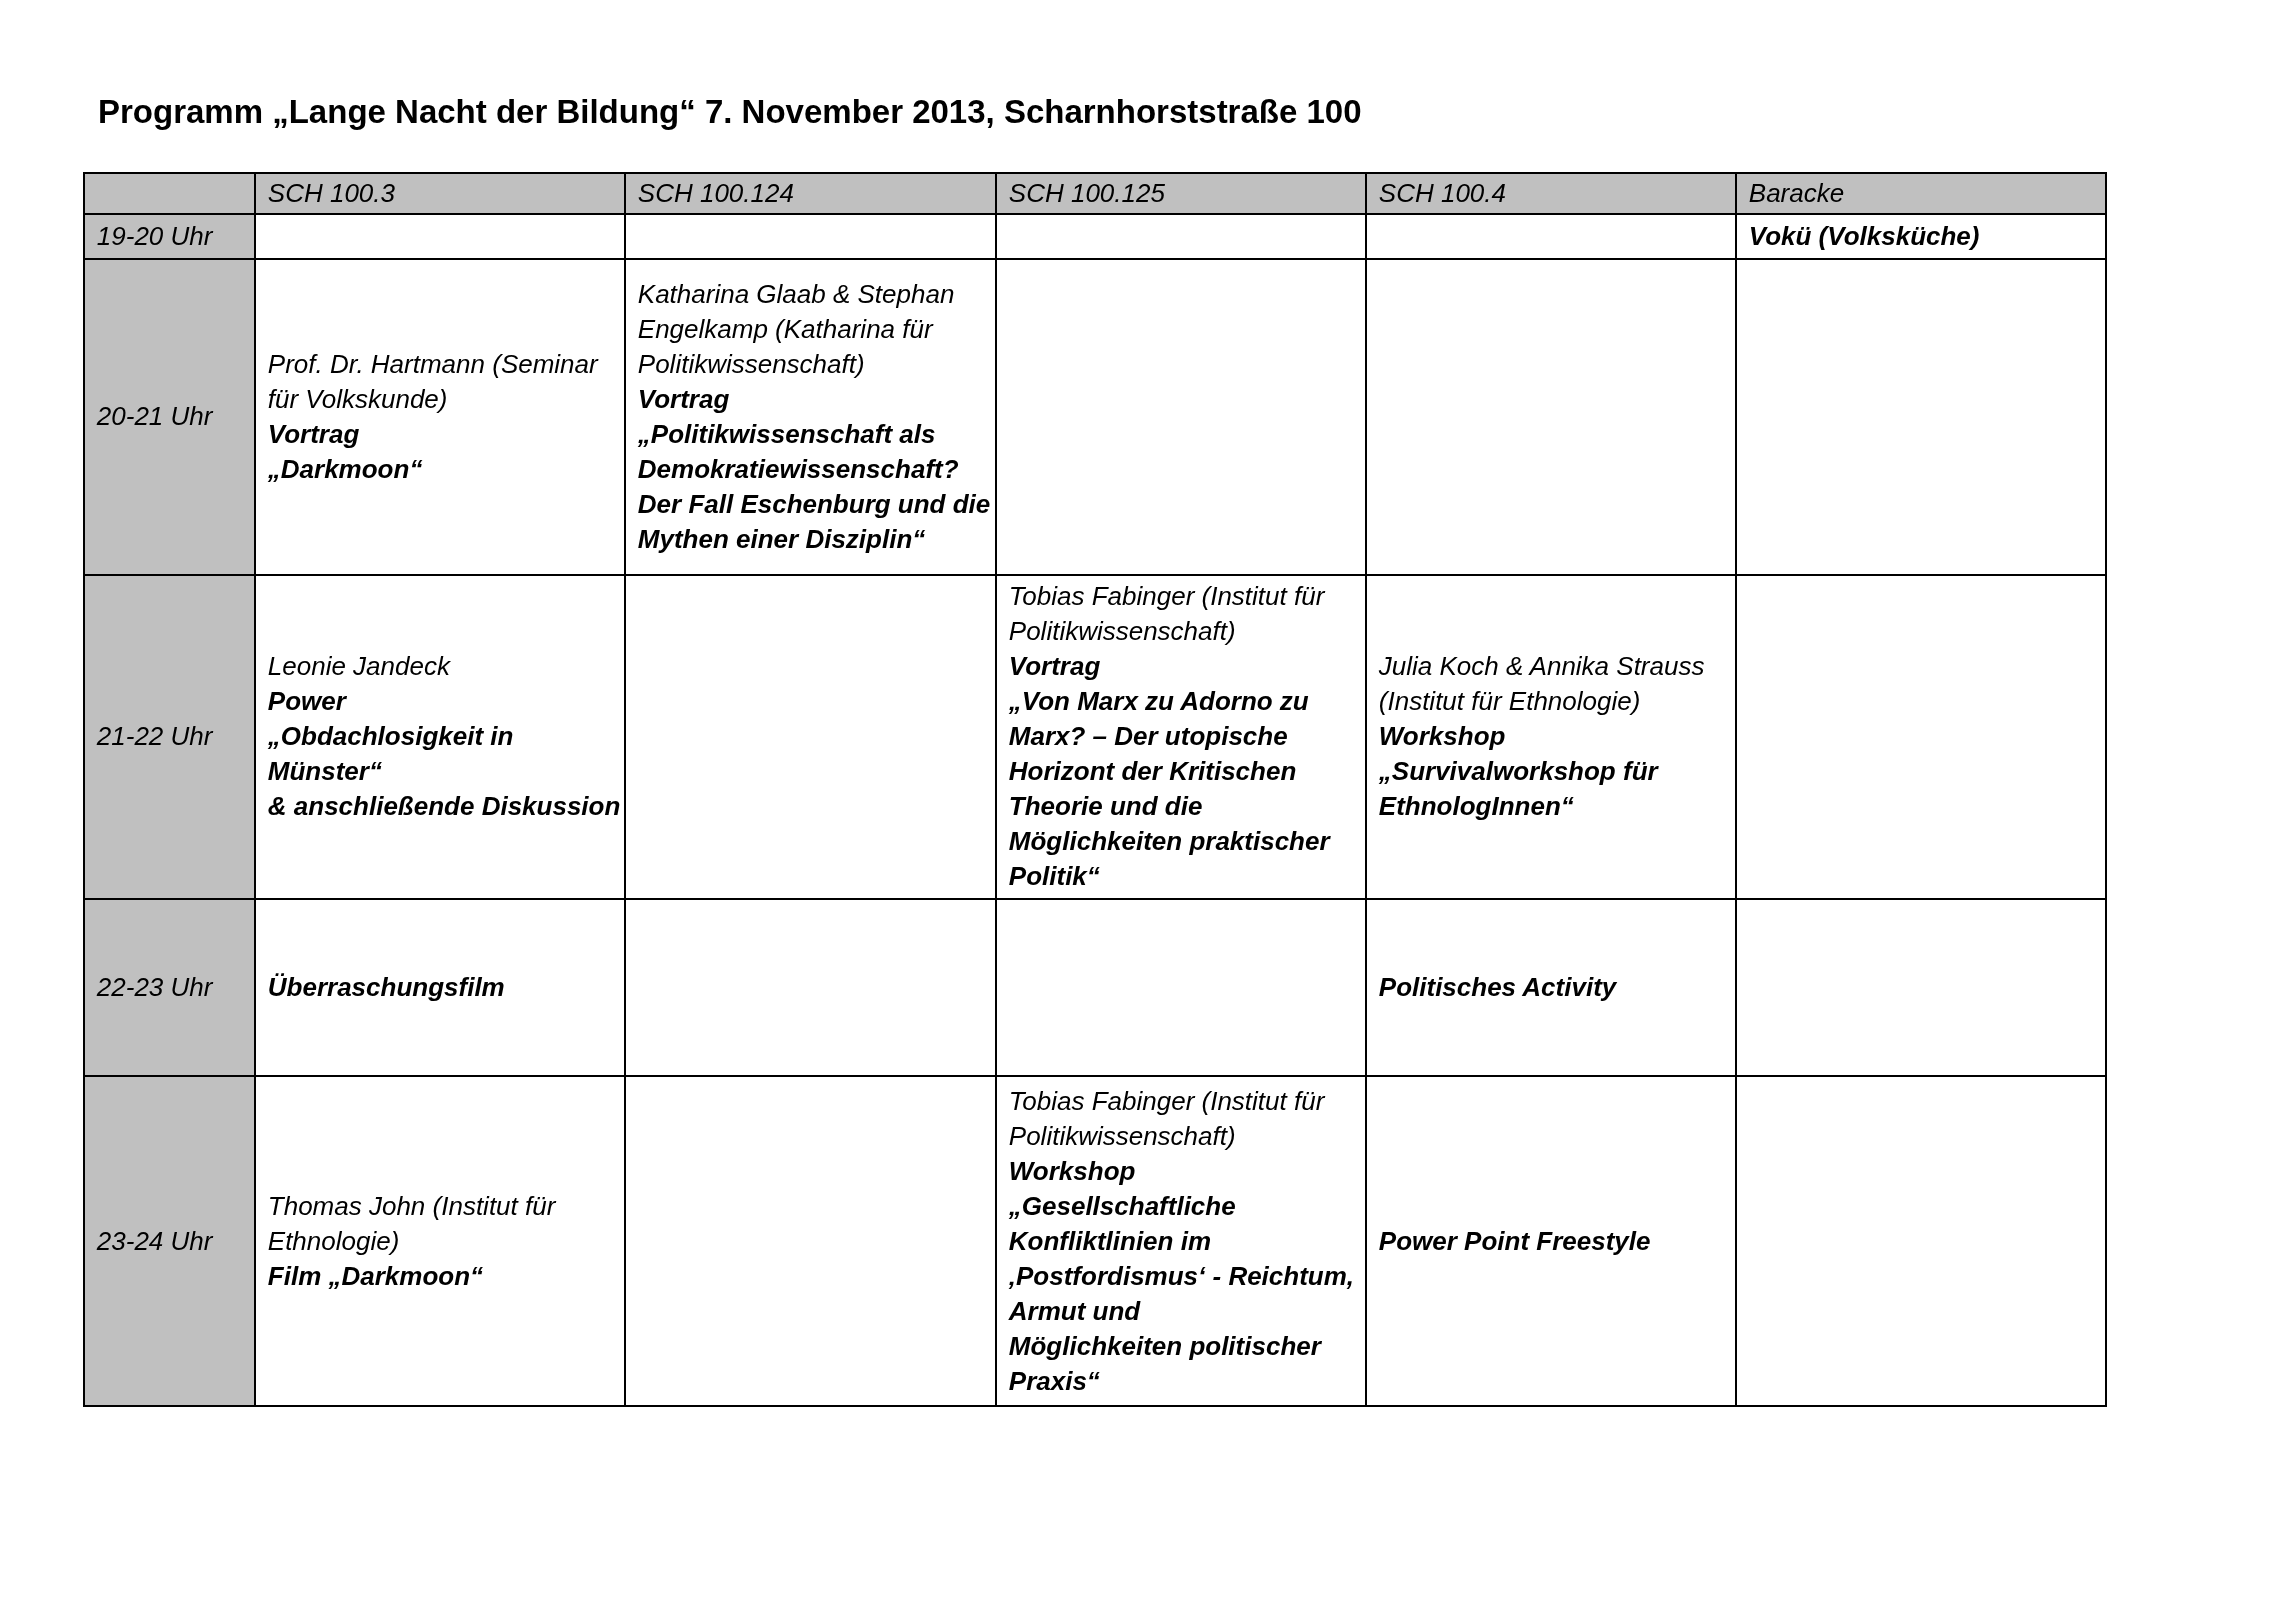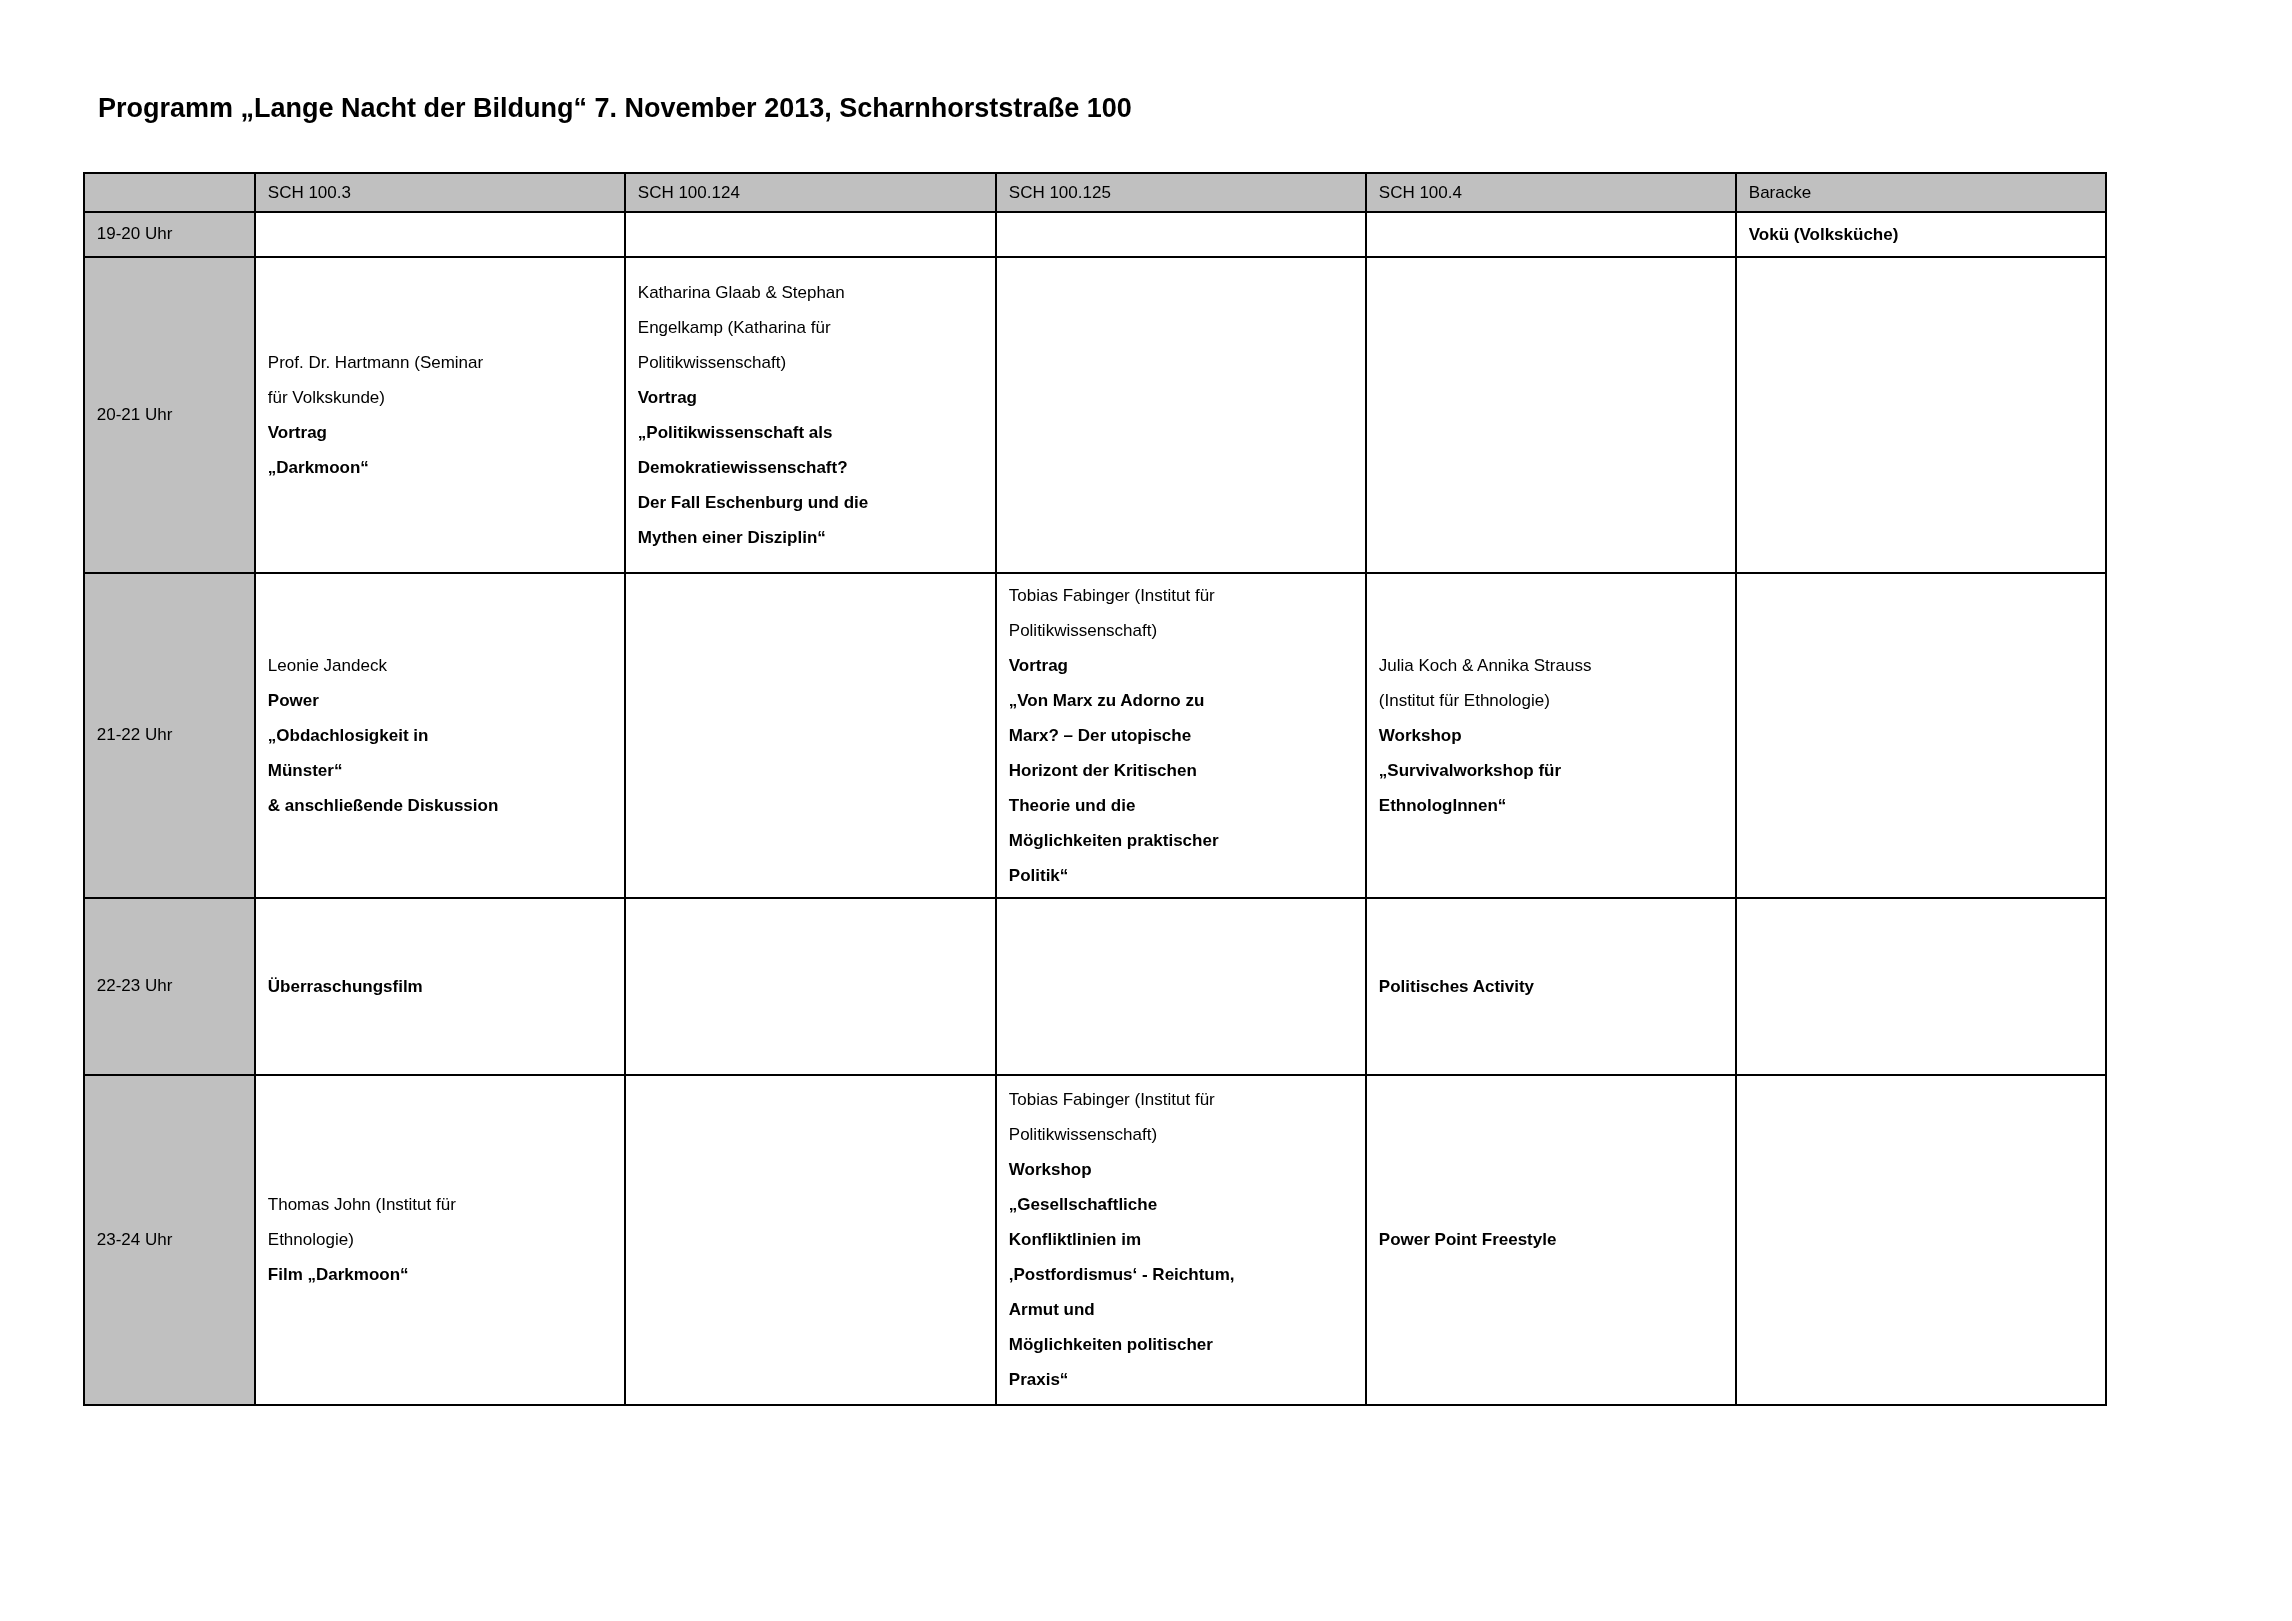--- a/index.html
+++ b/index.html
@@ -13,21 +13,21 @@
     position: relative;
     width: 2293px;
     height: 1621px;
     background: #ffffff;
     overflow: hidden;
   }
   .doc-title {
     position: absolute;
     left: 98px;
     top: 93px;
-    font-size: 27px;
+    font-size: 33px;
     font-weight: bold;
     white-space: nowrap;
     letter-spacing: 0px;
   }
   table.schedule {
     position: absolute;
     left: 83px;
     top: 172px;
     width: 2021px;
     border-collapse: collapse;
@@ -41,23 +41,24 @@
   table.schedule col.c-4 { width: 370px; }
   table.schedule col.c-5 { width: 370px; }
 
   table.schedule th, table.schedule td {
     border-left: 2px solid #000;
     border-right: 2px solid #000;
     border-top: 2.9px solid #000;
     border-bottom: 2.9px solid #000;
     vertical-align: middle;
     text-align: left;
-    font-size: 17px;
+    font-size: 26px;
     padding: 3.9px 5.9px 3.9px 11.8px;
     overflow: visible;
+    font-style: italic;
   }
   table.schedule thead tr { height: 39px; }
   table.schedule tbody tr:nth-child(1) { height: 40px; }
   table.schedule tbody tr:nth-child(2) { height: 316px; }
   table.schedule tbody tr:nth-child(3) { height: 306px; }
   table.schedule tbody tr:nth-child(4) { height: 177px; }
   table.schedule tbody tr:nth-child(5) { height: 330px; }
   table.schedule tbody tr:nth-child(6) { height: 41px; }
 
   table.schedule th {

